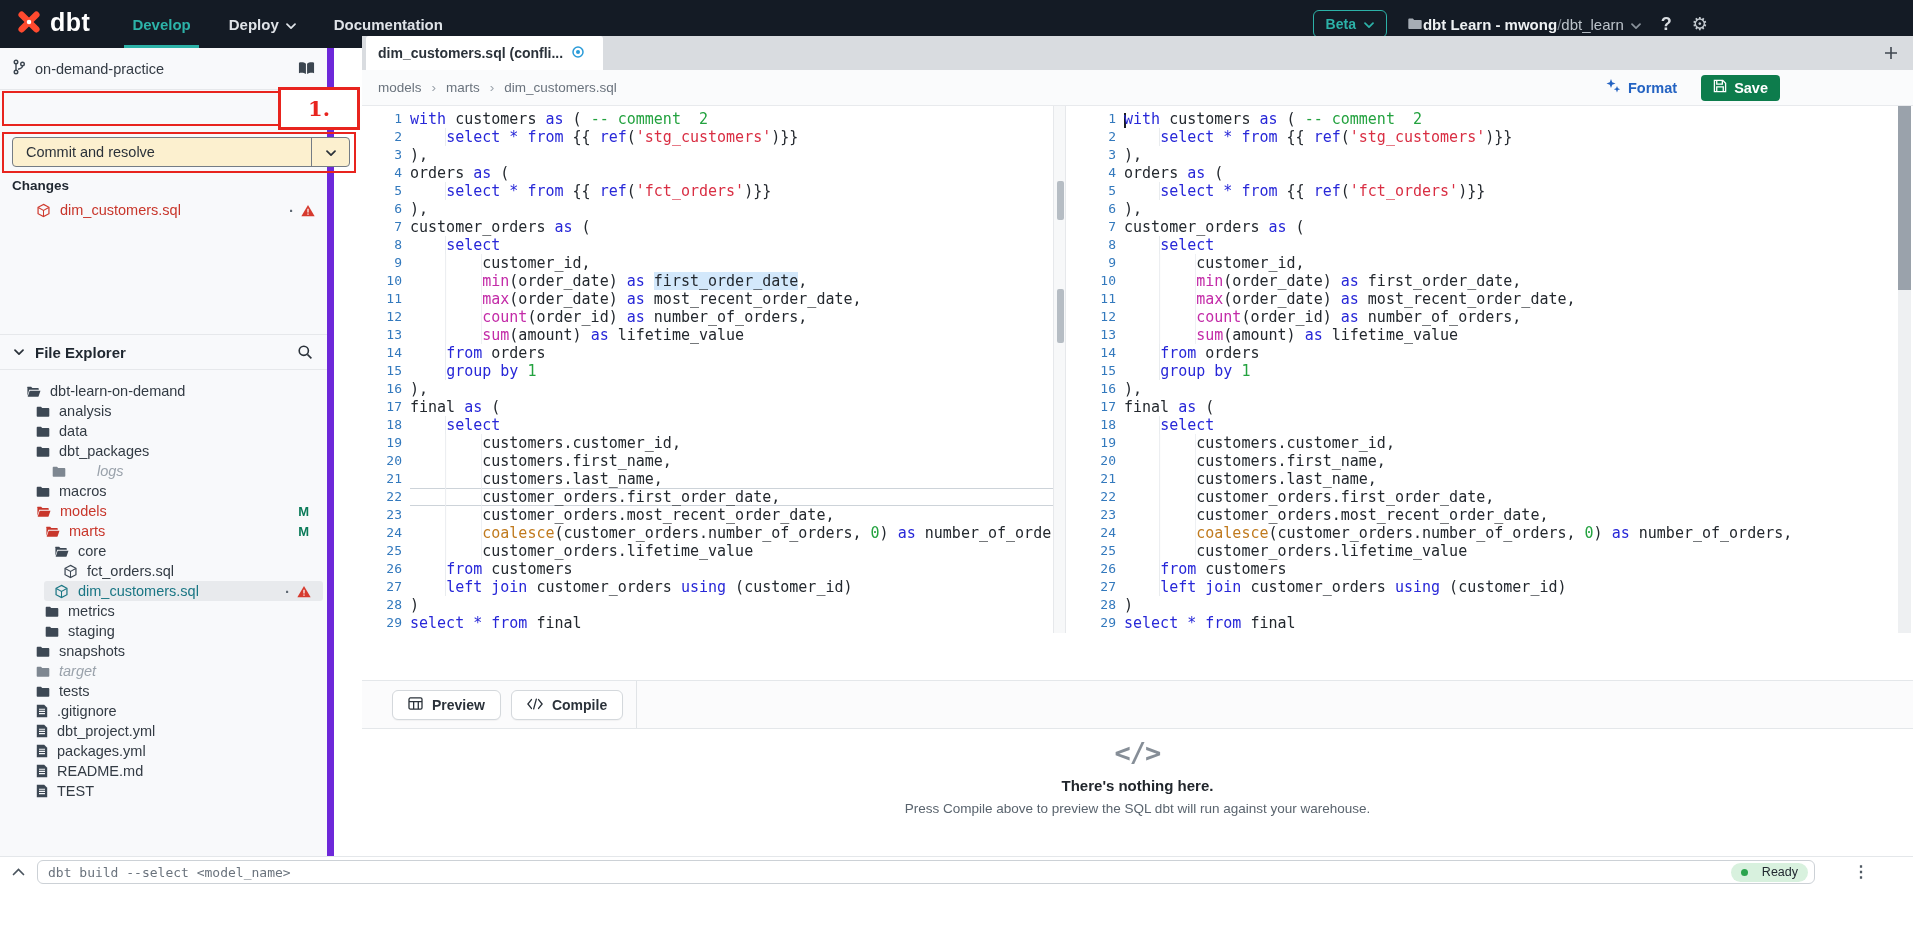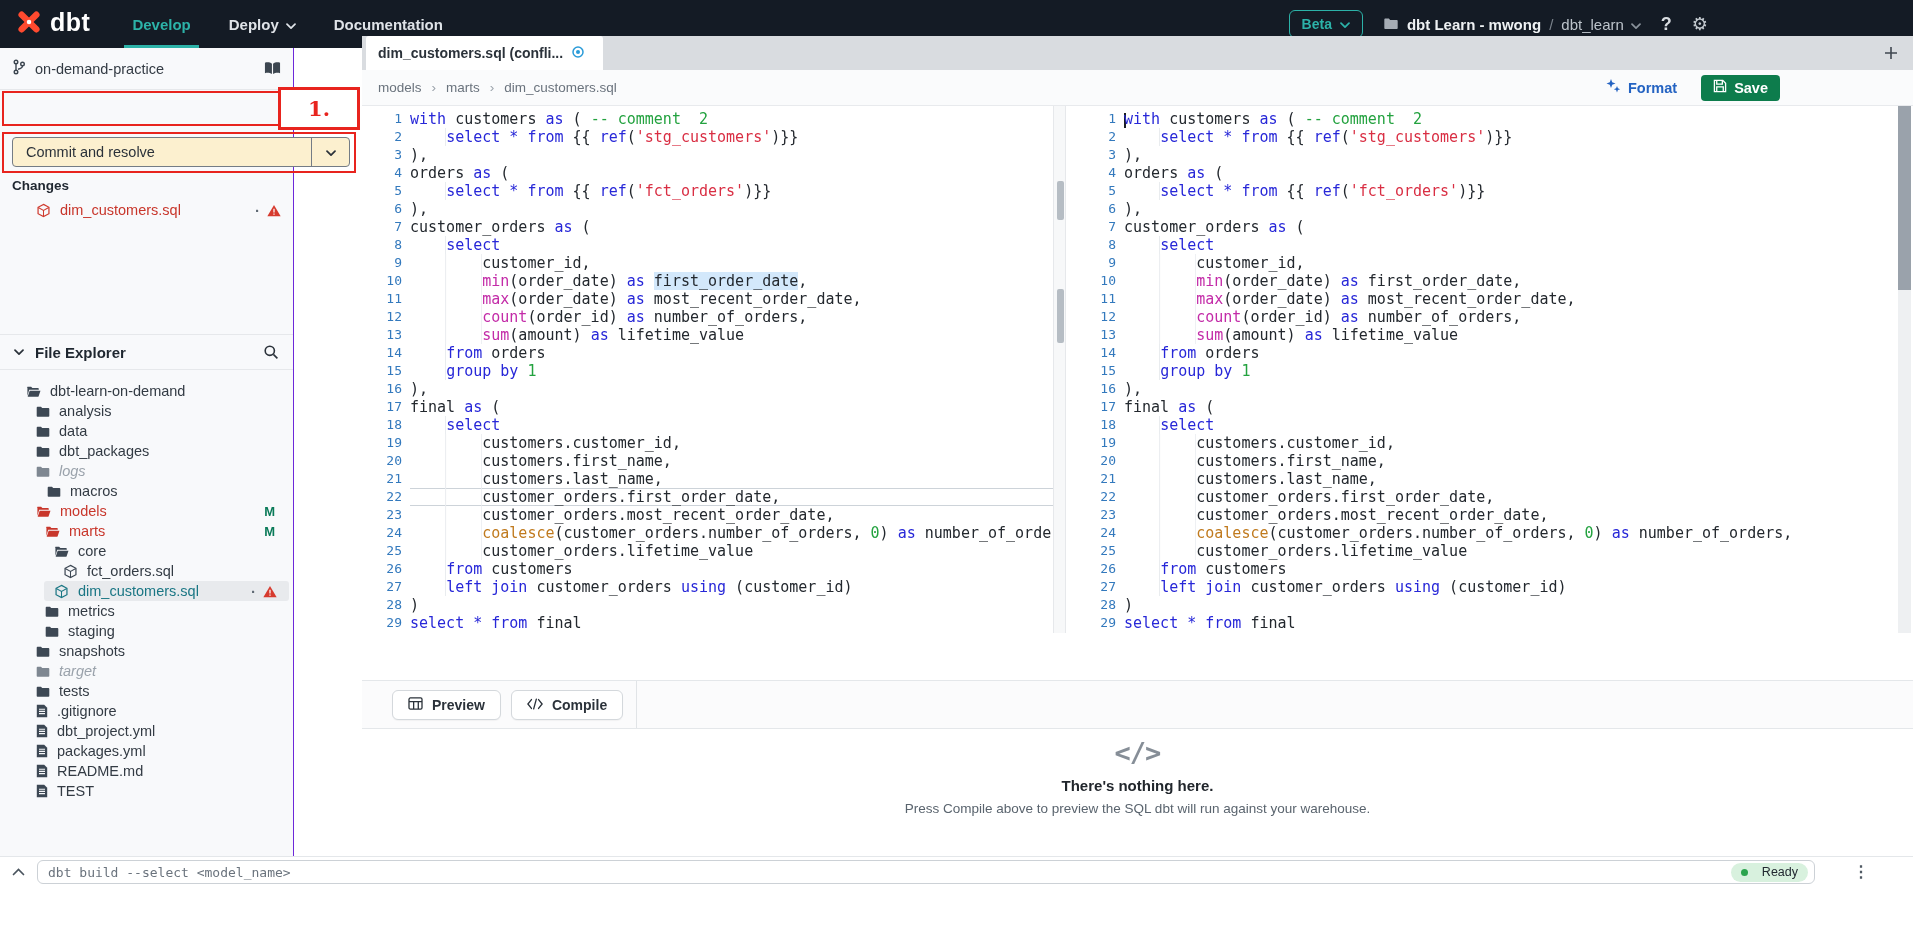--- a/index.html
+++ b/index.html
@@ -14,29 +14,29 @@
   
   .topnav{position:absolute;top:0;left:0;right:0;height:48px;background:#141b25;display:flex;align-items:center;padding:0 205px 0 14px}
   .brand{display:flex;align-items:center;gap:6px}
   .brand-txt{color:#fff;font-weight:700;font-size:25px;letter-spacing:.5px;margin-top:-3px}
   .navmenu{display:flex;gap:34px;margin-left:40px;height:48px}
   .nav-item{display:flex;align-items:center;gap:7px;color:#dfe3e8;font-size:15px;font-weight:600;position:relative;cursor:pointer;padding:0 2px}
   .nav-item.active{color:var(--teal)}
   .nav-item.active::after{content:"";position:absolute;left:-6px;right:-6px;bottom:0;height:3px;background:var(--teal)}
   .nav-right{margin-left:auto;display:flex;align-items:center;gap:20px}
   .beta-btn{display:flex;align-items:center;gap:8px;border:1.5px solid var(--teal);color:var(--teal);font-weight:700;font-size:14px;padding:5px 12px;border-radius:6px;cursor:pointer}
-  .proj{display:flex;align-items:center;gap:8px;font-size:15px}
+  .proj{display:flex;align-items:center;font-size:15px}
   .proj-name{color:#eef1f3;font-weight:700}
   .proj-sep{color:#7c848d}
   .proj-env{color:#bcc3ca;display:flex;align-items:center;gap:7px}
   .help-q{color:#d9dde1;font-weight:700;font-size:18px;cursor:pointer}
   .gear{color:#c3c9cf;font-size:18px;cursor:pointer;line-height:1}
 
   
-  .sidebar{position:absolute;top:48px;left:0;width:294px;height:808px;background:#f8f9fb;border-right:1px solid #6d28d9}
+  .sidebar{position:absolute;top:48px;left:0;width:334px;height:808px;background:#f8f9fb;border-right:7px solid #6d28d9}
   .branch-row{position:absolute;top:0;left:0;right:0;height:42px;display:flex;align-items:center;gap:9px;padding:0 12px;border-bottom:1px solid #e6e8eb}
   .branch-label{font-size:14.5px;color:#333b44}
   .book{margin-left:auto;cursor:pointer;display:flex}
   .vc-header{position:absolute;top:42px;left:0;right:0;height:36px;display:flex;align-items:center;gap:11px;padding:0 14px;border-bottom:1px solid #e6e8eb;cursor:pointer}
   .sec-title{font-size:15px;font-weight:700;color:#1f2730}
   .sec-chev{color:#2b323a;display:flex}
   .commit-btn{position:absolute;top:89px;left:12px;width:338px;height:30px;background:#fcf0cf;border:1px solid #747c85;border-radius:4px;display:flex;align-items:center;cursor:pointer}
   .commit-label{flex:1;padding-left:13px;font-size:14.5px;color:#2b323a}
   .commit-chev{width:38px;align-self:stretch;border-left:1px solid #747c85;display:flex;align-items:center;justify-content:center;color:#2b323a}
   .ann-box-a{position:absolute;top:43px;left:2px;width:354px;height:35px;border:2px solid var(--ann);pointer-events:none;z-index:4}
@@ -274,29 +274,29 @@
           <span class="tlabel">data</span>
         </div>
         <div class="trow" style="padding-left: 36px;">
           <span class="ticon">
             <svg width="14" height="13" viewBox="0 0 16 14" fill="currentColor">
               <path d="M0.8 2.6c0-.5.4-.9.9-.9h4l1.4 1.4h7.2c.5 0 .9.4.9.9v8c0 .5-.4.9-.9.9H1.7c-.5 0-.9-.4-.9-.9V2.6z"></path>
             </svg>
           </span>
           <span class="tlabel">dbt_packages</span>
         </div>
-        <div class="trow muted" style="padding-left: 36px;">
+        <div class="trow muted" style="padding-left: 52px; gap: 22px;">
           <span class="ticon">
             <svg width="14" height="13" viewBox="0 0 16 14" fill="currentColor">
               <path d="M0.8 2.6c0-.5.4-.9.9-.9h4l1.4 1.4h7.2c.5 0 .9.4.9.9v8c0 .5-.4.9-.9.9H1.7c-.5 0-.9-.4-.9-.9V2.6z"></path>
             </svg>
           </span>
           <span class="tlabel">logs</span>
         </div>
-        <div class="trow" style="padding-left: 47px; text-align: right;">
+        <div class="trow" style="padding-left: 36px; text-align: right;">
           <span class="ticon">
             <svg width="14" height="13" viewBox="0 0 16 14" fill="currentColor">
               <path d="M0.8 2.6c0-.5.4-.9.9-.9h4l1.4 1.4h7.2c.5 0 .9.4.9.9v8c0 .5-.4.9-.9.9H1.7c-.5 0-.9-.4-.9-.9V2.6z"></path>
             </svg>
           </span>
           <span class="tlabel">macros</span>
         </div>
         <div class="trow red" style="padding-left: 36px;">
           <span class="ticon">
             <svg width="15" height="13" viewBox="0 0 17 14" fill="currentColor">

